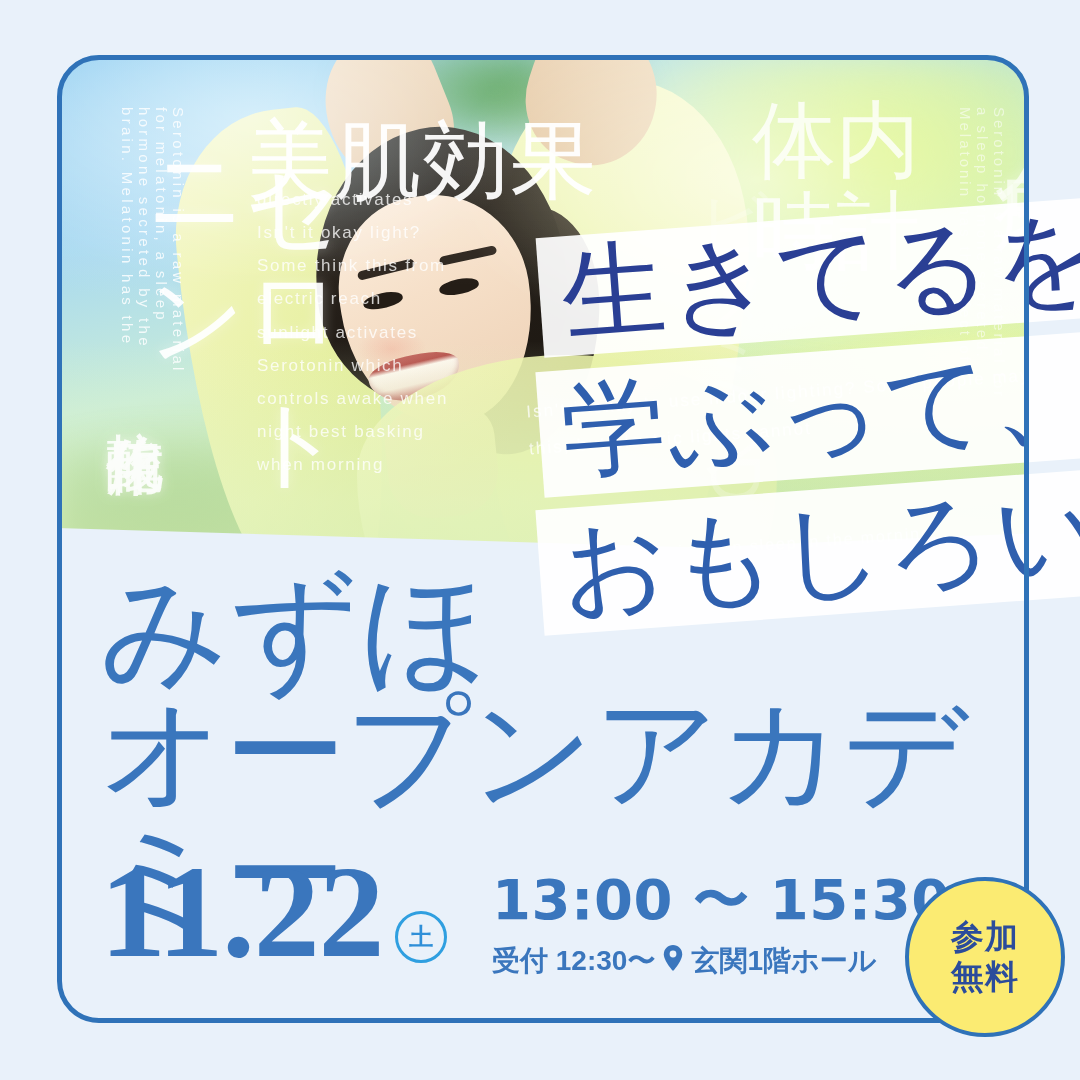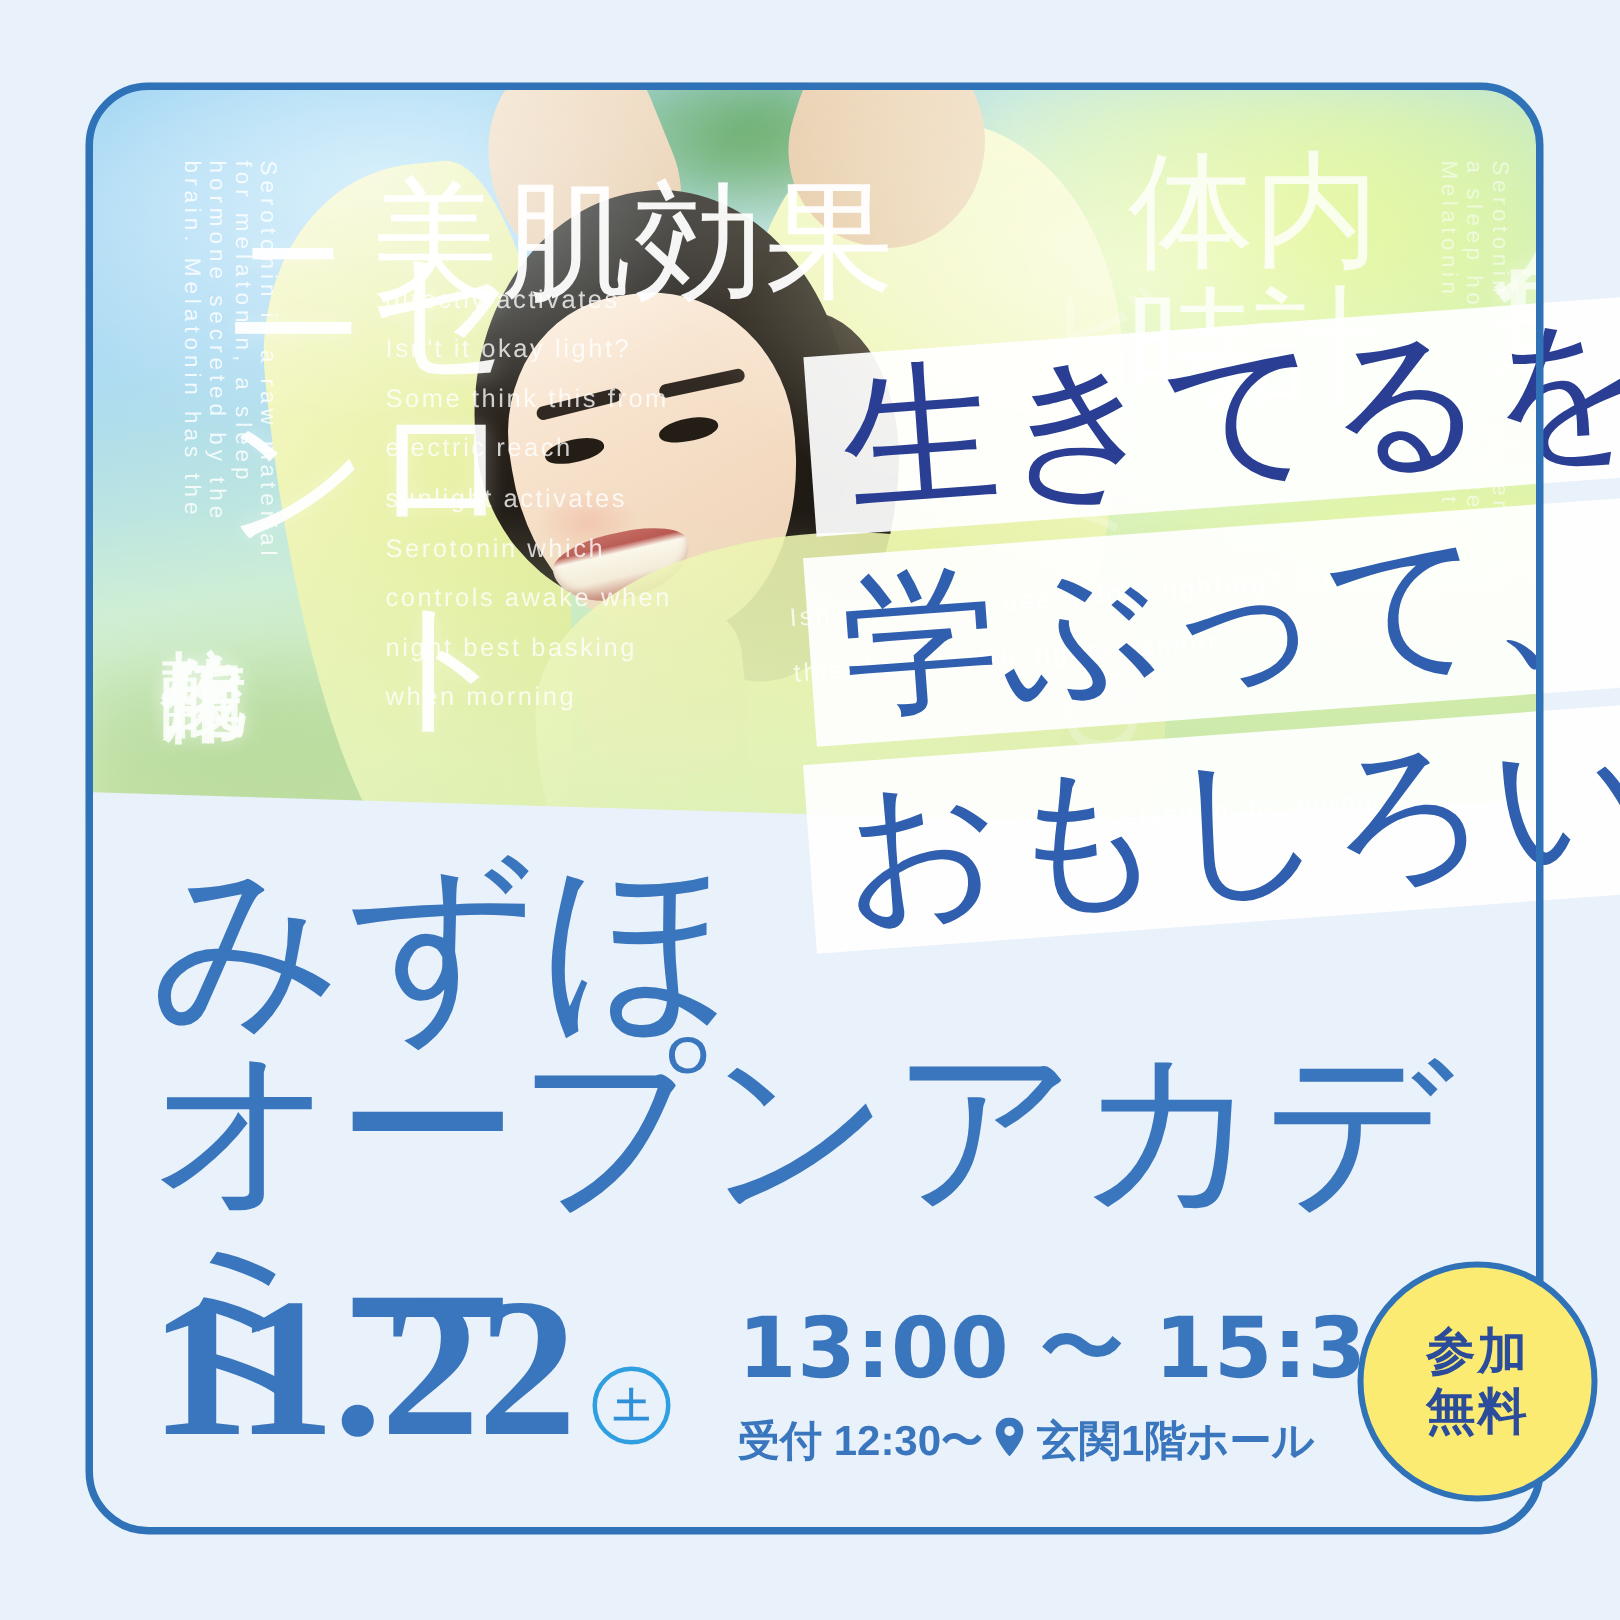--- a/index.html
+++ b/index.html
@@ -272,21 +272,21 @@
     font-family:"DejaVu Sans","Liberation Sans",sans-serif;
     font-weight:700;font-size:56px;line-height:1;letter-spacing:.01em;
   }
   .time-sub{
     margin-top:14px;font-size:28px;font-weight:600;color:#3a76bd;
     display:flex;align-items:center;gap:8px;white-space:nowrap;
   }
   .pin{color:#3a76bd;font-size:27px;}
 
   .badge{
-    position:absolute;left:905px;top:841px;width:152px;height:152px;z-index:8;
+    position:absolute;left:905px;top:877px;width:152px;height:152px;z-index:8;
     background:#fbeb72;border:4px solid #2f72b8;border-radius:50%;
     display:flex;flex-direction:column;align-items:center;justify-content:center;
     color:#2b4c9b;font-weight:700;font-size:33px;line-height:1.22;
     letter-spacing:.04em;
   }
 </style>
 </head>
 <body>
 
 <div id="poster">

